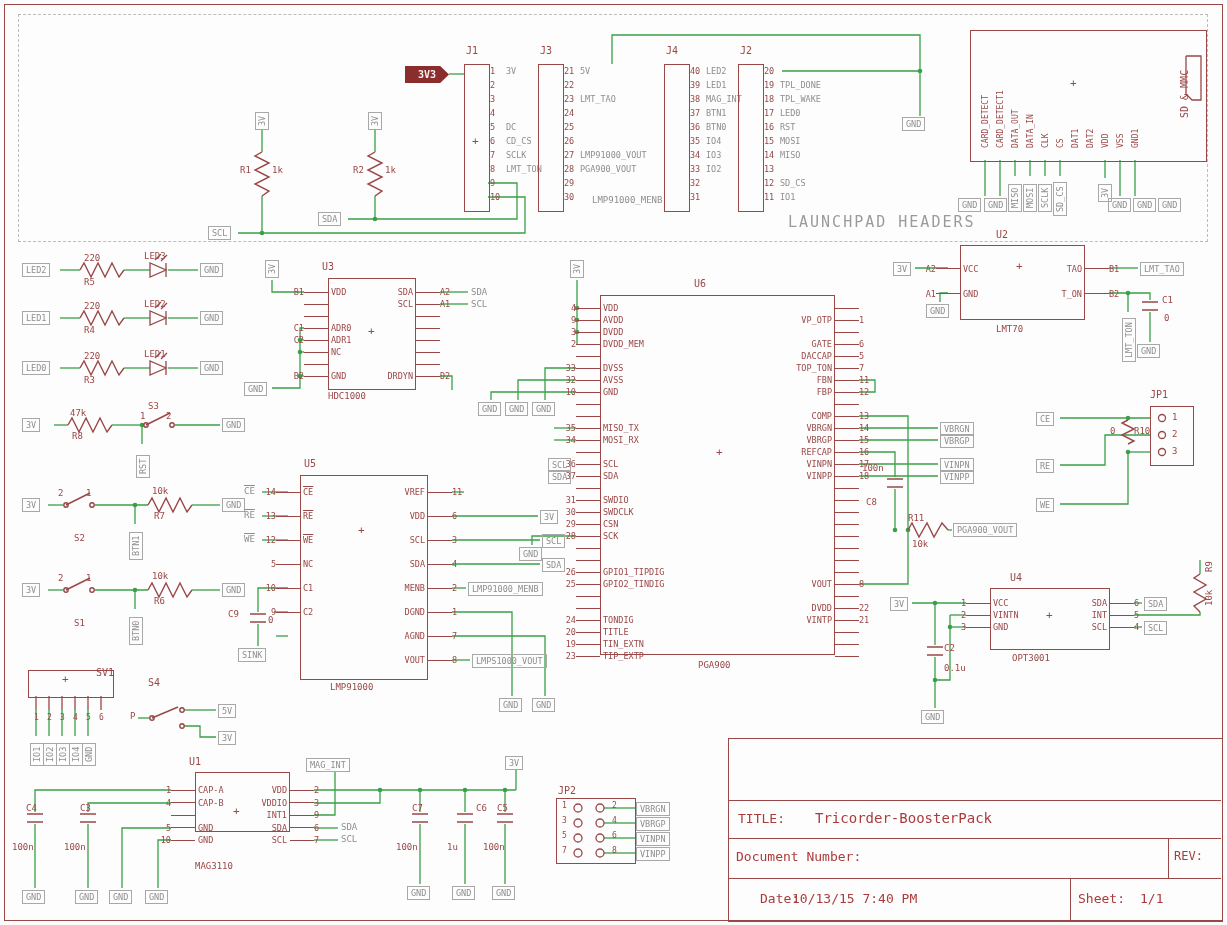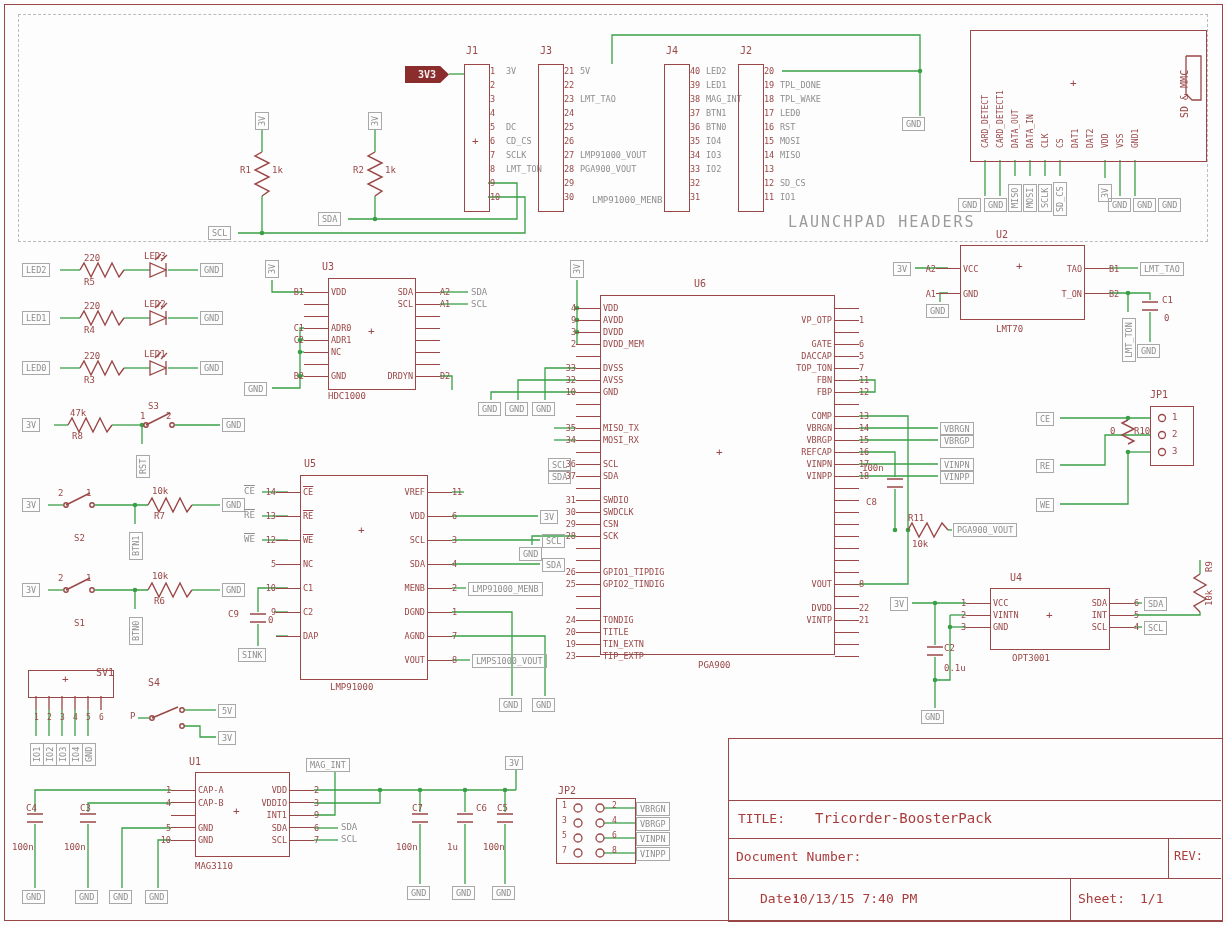--- a/index.html
+++ b/index.html
@@ -1038,25 +1038,20 @@
         <div class="pin">
           <span class="num">10</span>
           <span class="stub"></span>
           <span class="nm">C1</span>
         </div>
         <div class="pin">
           <span class="num">9</span>
           <span class="stub"></span>
           <span class="nm">C2</span>
         </div>
-        <div class="pin">
-          <span class="num"></span>
-          <span class="stub"></span>
-          <span class="nm">DAP</span>
-        </div>
       </div>
     <div class="pins" style="top:5px">
 
     <div class="pin r">
           <span class="num">11</span>
           <span class="stub"></span>
           <span class="nm">VREF</span>
         </div>
         <div class="pin r">
           <span class="num">6</span>
@@ -1204,21 +1199,21 @@
   </div>
   <div class="nb" style="left:890px;top:597px">3V</div>
   <div class="t cmp" style="left:944px;top:644px">C2</div>
   <div class="t cmp" style="left:944px;top:664px">0.1u</div>
   <div class="nb" style="left:921px;top:710px">GND</div>
   <div class="nb" style="left:1144px;top:597px">SDA</div>
   <div class="nb" style="left:1144px;top:621px">SCL</div>
   <div class="t v cmp" style="left:1205px;top:572px">R9</div>
   <div class="t v cmp" style="left:1205px;top:606px">10k</div>
 
-  <div class="ic" style="left:159px;top:772px;width:167px;height:85px;--rh:12.5px">
+  <div class="ic" style="left:159px;top:772px;width:167px;height:60px;--rh:12.5px">
     <div class="t cmp ref" style="left:30px;top:-15px">U1</div>
     <div class="icbox"></div>
     <div class="t cmp plus" style="left:74px;top:34px">+</div>
     <div class="t cmp" style="left:36px;top:90px">MAG3110</div>
     <div class="pins" style="top:12px">
 
     <div class="pin">
           <span class="num">1</span>
           <span class="stub"></span>
           <span class="nm">CAP-A</span>

